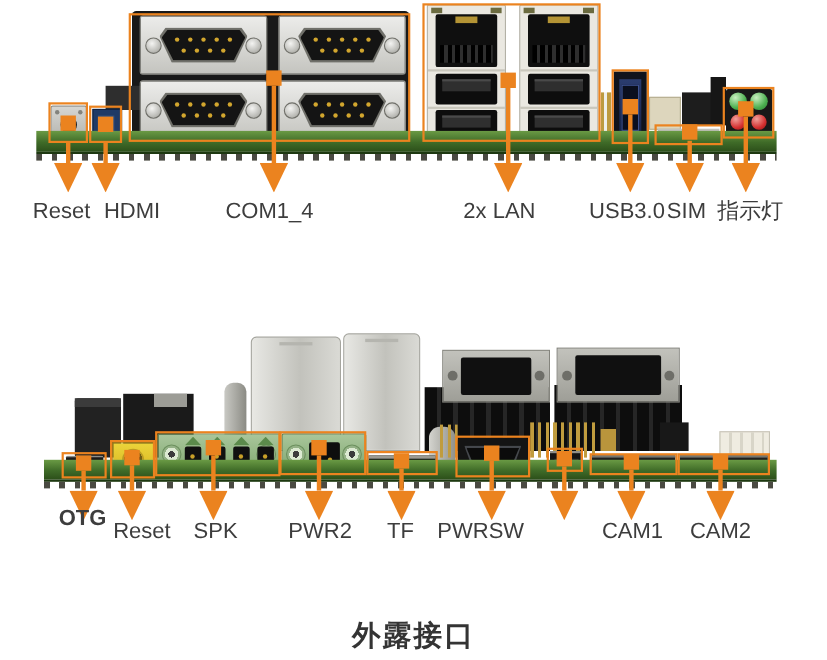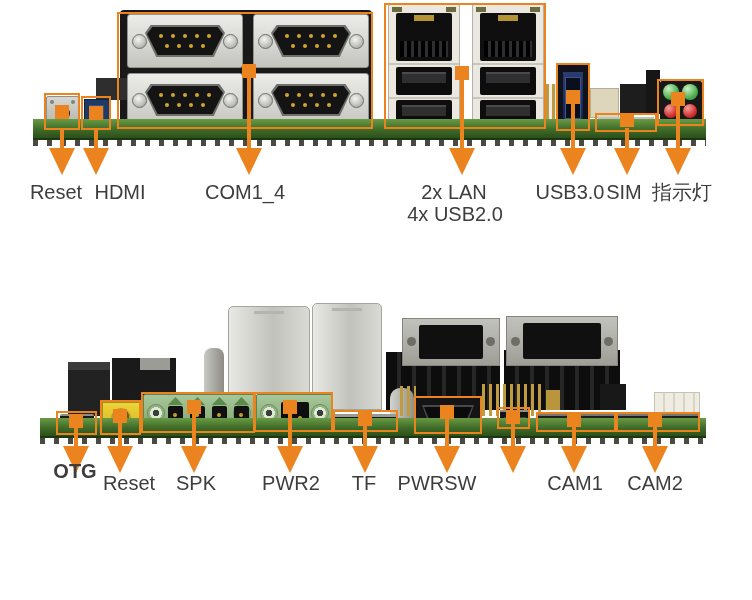--- a/index.html
+++ b/index.html
@@ -193,21 +193,20 @@
   <div class="head" style="left:560px;top:148px;"></div>
   <div class="tail" style="left:625px;top:128px;height:22px;"></div>
   <div class="head" style="left:614px;top:148px;"></div>
   <div class="tail" style="left:676px;top:106px;height:44px;"></div>
   <div class="head" style="left:665px;top:148px;"></div>
 
   <span class="lbl" style="left:56px;top:181px;">Reset</span>
   <span class="lbl" style="left:120px;top:181px;">HDMI</span>
   <span class="lbl" style="left:245px;top:181px;">COM1_4</span>
   <span class="lbl" style="left:454px;top:181px;">2x LAN</span>
-  <span class="lbl" style="left:455px;top:203px;">4x USB2.0</span>
   <span class="lbl" style="left:570px;top:181px;">USB3.0</span>
   <span class="lbl" style="left:624px;top:181px;">SIM</span>
   <span class="lbl" style="left:682px;top:181px;">指示灯</span>
 
   <div class="pcb" style="left:40px;top:418px;width:666px;height:18px;"></div>
   <div class="pads" style="left:40px;top:438px;width:666px;"></div>
 
   <div class="abs" style="left:68px;top:362px;width:42px;height:54px;background:#222;border-radius:3px;z-index:1;">
     <div class="abs" style="left:0;top:0;width:100%;height:8px;background:#3b3b3b;"></div>
   </div>
@@ -335,14 +334,15 @@
 
   <span class="lbl" style="left:75px;top:460px;font-weight:bold;">OTG</span>
   <span class="lbl" style="left:129px;top:472px;">Reset</span>
   <span class="lbl" style="left:196px;top:472px;">SPK</span>
   <span class="lbl" style="left:291px;top:472px;">PWR2</span>
   <span class="lbl" style="left:364px;top:472px;">TF</span>
   <span class="lbl" style="left:437px;top:472px;">PWRSW</span>
   <span class="lbl" style="left:575px;top:472px;">CAM1</span>
   <span class="lbl" style="left:655px;top:472px;">CAM2</span>
 
+  <div class="title" style="top:560px;">外露接口</div>
 
 </div>
 
 </body></html>

